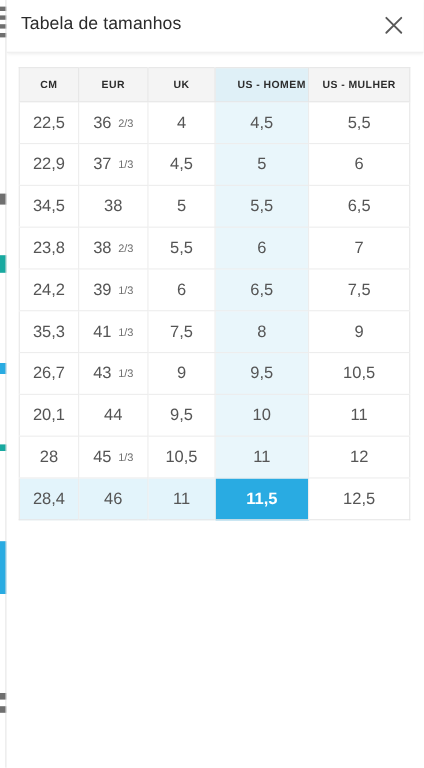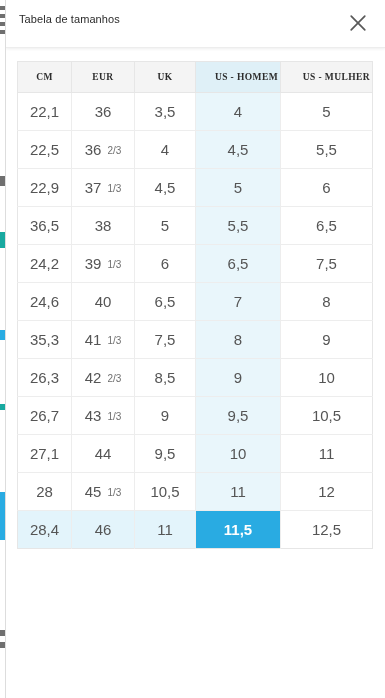--- a/index.html
+++ b/index.html
@@ -58,21 +58,21 @@
     height: 47px;
     background: #ffffff;
     border-bottom: 1px solid #ededed;
     box-shadow: 0 1px 3px rgba(0,0,0,0.07);
     z-index: 3;
   }
   .modal-title {
     position: absolute;
     left: 13px;
     top: 13px;
-    font-size: 11px;
+    font-size: 16px;
     color: #2b2b2b;
     letter-spacing: 0.1px;
     white-space: nowrap;
   }
   .close-button {
     position: absolute;
     right: 10px;
     top: 6px;
     width: 34px;
     height: 34px;
@@ -118,23 +118,22 @@
     color: #2d2d2d;
     font-size: 9.5px;
     font-weight: bold;
     letter-spacing: 0.4px;
     text-align: center;
     height: 30px;
     padding: 0 2px;
     border-right: 1px solid #e6e6e6;
     border-bottom: 1px solid #e6e6e6;
     white-space: nowrap;
-    font-family: Liberation Serif, serif;
-  }
-  thead th:last-child { border-right: none; text-align: right; }
+  }
+  thead th:last-child { border-right: none; }
   thead th.col-hl { background: #dff0f7; text-align: right; }
 
   tbody td {
     height: 37px;
     text-align: center;
     font-size: 15px;
     color: #555555;
     border-right: 1px solid #ededed;
     border-bottom: 1px solid #ededed;
     background: #ffffff;
@@ -210,84 +209,70 @@
           <tr>
             <th>CM</th>
             <th>EUR</th>
             <th>UK</th>
             <th class="col-hl">US - HOMEM</th>
             <th>US - MULHER</th>
           </tr>
         </thead>
         <tbody id="size-table-body">
             <tr>
-              <td>22,1</td>
-              <td>36</td>
-              <td>3,5</td>
-              <td class="col-hl">4</td>
-              <td>5</td>
-            </tr>
-            <tr>
               <td>22,5</td>
               <td>36<span class="frac">2/3</span></td>
               <td>4</td>
               <td class="col-hl">4,5</td>
               <td>5,5</td>
             </tr>
             <tr>
               <td>22,9</td>
               <td>37<span class="frac">1/3</span></td>
               <td>4,5</td>
               <td class="col-hl">5</td>
               <td>6</td>
             </tr>
             <tr>
-              <td>36,5</td>
+              <td>34,5</td>
               <td>38</td>
               <td>5</td>
               <td class="col-hl">5,5</td>
               <td>6,5</td>
+            </tr>
+            <tr>
+              <td>23,8</td>
+              <td>38<span class="frac">2/3</span></td>
+              <td>5,5</td>
+              <td class="col-hl">6</td>
+              <td>7</td>
             </tr>
             <tr>
               <td>24,2</td>
               <td>39<span class="frac">1/3</span></td>
               <td>6</td>
               <td class="col-hl">6,5</td>
               <td>7,5</td>
             </tr>
             <tr>
-              <td>24,6</td>
-              <td>40</td>
-              <td>6,5</td>
-              <td class="col-hl">7</td>
-              <td>8</td>
-            </tr>
-            <tr>
               <td>35,3</td>
               <td>41<span class="frac">1/3</span></td>
               <td>7,5</td>
               <td class="col-hl">8</td>
               <td>9</td>
             </tr>
             <tr>
-              <td>26,3</td>
-              <td>42<span class="frac">2/3</span></td>
-              <td>8,5</td>
-              <td class="col-hl">9</td>
-              <td>10</td>
-            </tr>
-            <tr>
               <td>26,7</td>
               <td>43<span class="frac">1/3</span></td>
               <td>9</td>
               <td class="col-hl">9,5</td>
               <td>10,5</td>
             </tr>
             <tr>
-              <td>27,1</td>
+              <td>20,1</td>
               <td>44</td>
               <td>9,5</td>
               <td class="col-hl">10</td>
               <td>11</td>
             </tr>
             <tr>
               <td>28</td>
               <td>45<span class="frac">1/3</span></td>
               <td>10,5</td>
               <td class="col-hl">11</td>

